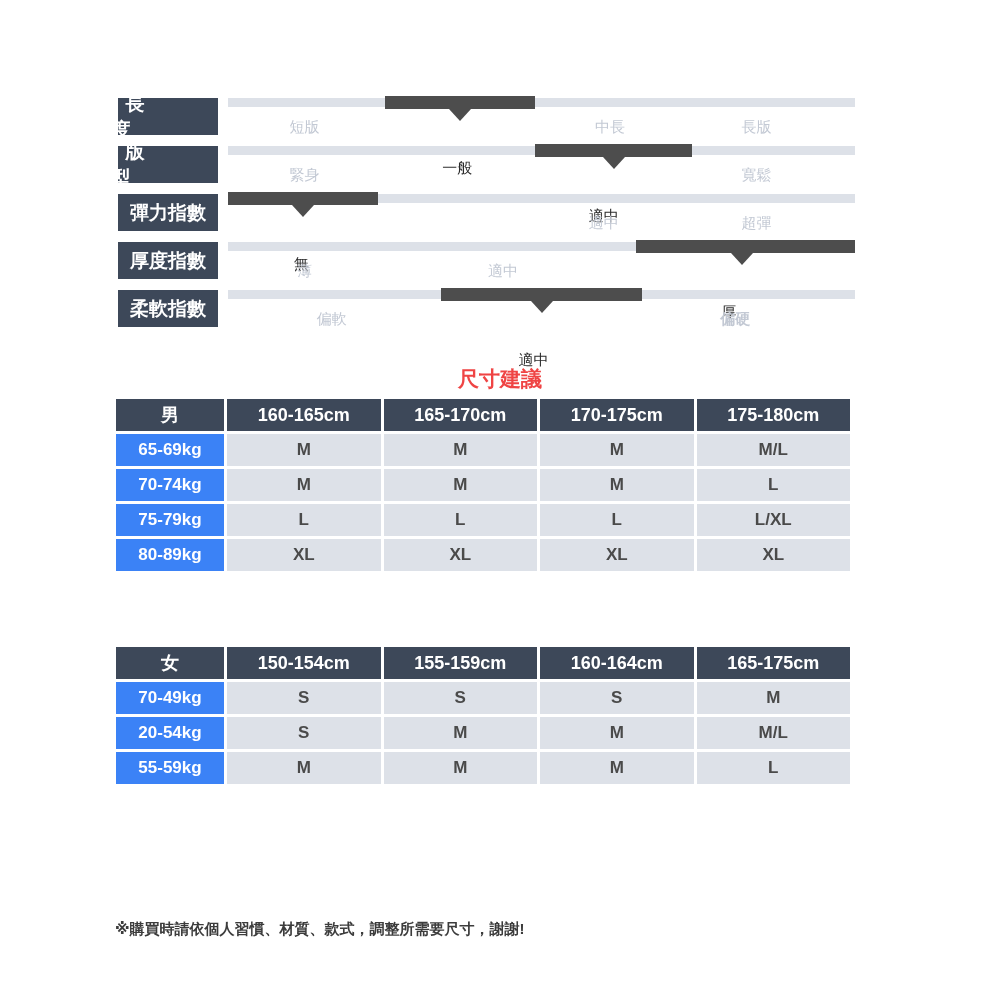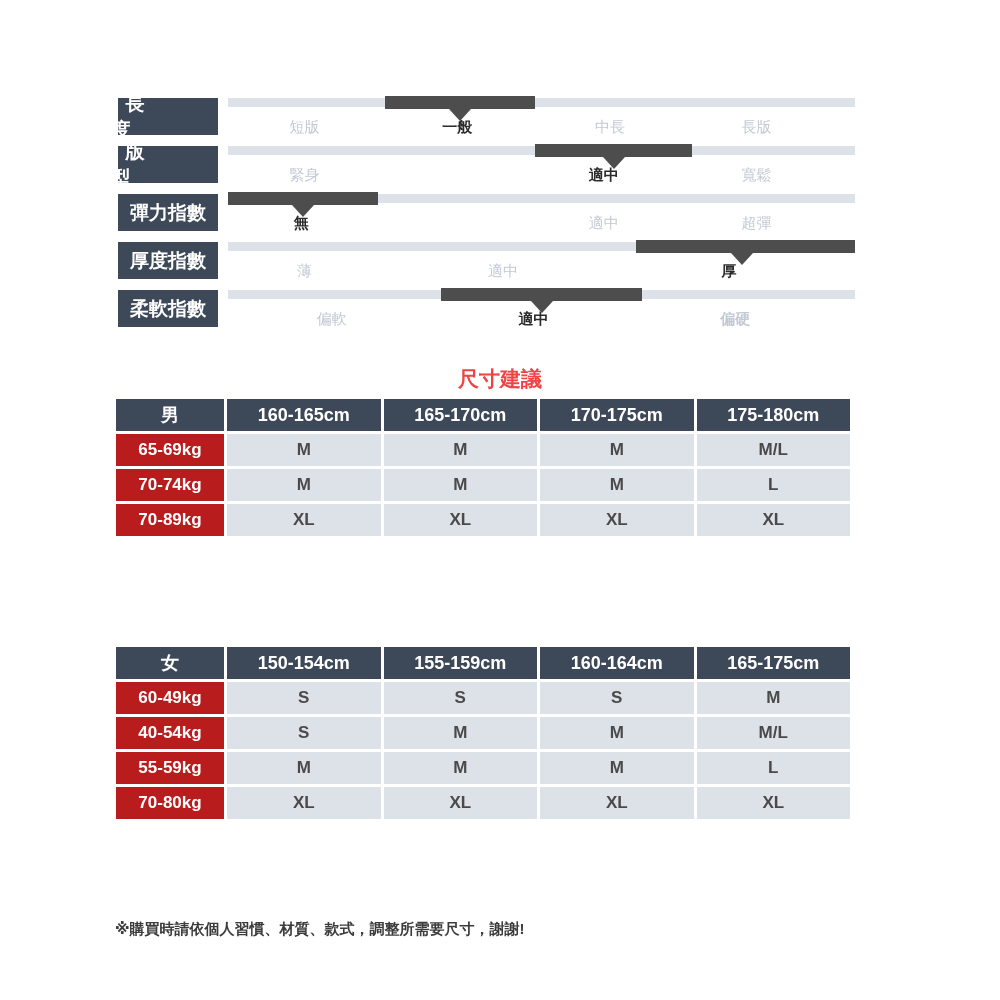--- a/index.html
+++ b/index.html
@@ -95,21 +95,22 @@
   .scale span {
     position: absolute;
     top: 0;
     font-size: 15px;
     color: #c3c9d4;
     transform: translateX(-50%);
     white-space: nowrap;
   }
   .scale span.active {
     color: #2b2b2b;
-    font-weight: bold;
+    font-weight: normal;
+    margin-top: 41px;
   }
 
   
   .sect-title {
     position: absolute;
     left: 0;
     width: 1000px;
     text-align: center;
     font-size: 21px;
     font-weight: bold;
@@ -137,21 +138,21 @@
     color: #4a4a4a;
     background: #dde1e8;
     padding: 0;
   }
   .size-table td.head {
     background: #3d4859;
     color: #ffffff;
     font-size: 18px;
   }
   .size-table td.rowhead {
-    background: #b91c1c;
+    background: #3b82f6;
     color: #ffffff;
     font-size: 17px;
   }
   .size-table col.first { width: 108px; }
 
   .footnote {
     position: absolute;
     left: 115px;
     top: 920px;
     font-size: 15px;
@@ -260,21 +261,28 @@
           <td>M/L</td>
         </tr>
         <tr>
           <td class="rowhead">70-74kg</td>
           <td>M</td>
           <td>M</td>
           <td>M</td>
           <td>L</td>
         </tr>
         <tr>
-          <td class="rowhead">70-89kg</td>
+          <td class="rowhead">75-79kg</td>
+          <td>L</td>
+          <td>L</td>
+          <td>L</td>
+          <td>L/XL</td>
+        </tr>
+        <tr>
+          <td class="rowhead">80-89kg</td>
           <td>XL</td>
           <td>XL</td>
           <td>XL</td>
           <td>XL</td>
         </tr>
       </tbody>
   </table>
 
   <table class="size-table" id="women-table">
     <colgroup>
@@ -286,45 +294,38 @@
       </colgroup>
     <tbody>
         <tr>
           <td class="head">女</td>
           <td class="head">150-154cm</td>
           <td class="head">155-159cm</td>
           <td class="head">160-164cm</td>
           <td class="head">165-175cm</td>
         </tr>
         <tr>
-          <td class="rowhead">60-49kg</td>
+          <td class="rowhead">70-49kg</td>
           <td>S</td>
           <td>S</td>
           <td>S</td>
           <td>M</td>
         </tr>
         <tr>
-          <td class="rowhead">40-54kg</td>
+          <td class="rowhead">20-54kg</td>
           <td>S</td>
           <td>M</td>
           <td>M</td>
           <td>M/L</td>
         </tr>
         <tr>
           <td class="rowhead">55-59kg</td>
           <td>M</td>
           <td>M</td>
           <td>M</td>
           <td>L</td>
-        </tr>
-        <tr>
-          <td class="rowhead">70-80kg</td>
-          <td>XL</td>
-          <td>XL</td>
-          <td>XL</td>
-          <td>XL</td>
         </tr>
       </tbody>
   </table>
 
   <div class="footnote">※購買時請依個人習慣、材質、款式，調整所需要尺寸，謝謝!</div>
 
 </div>
 
 </body></html>

